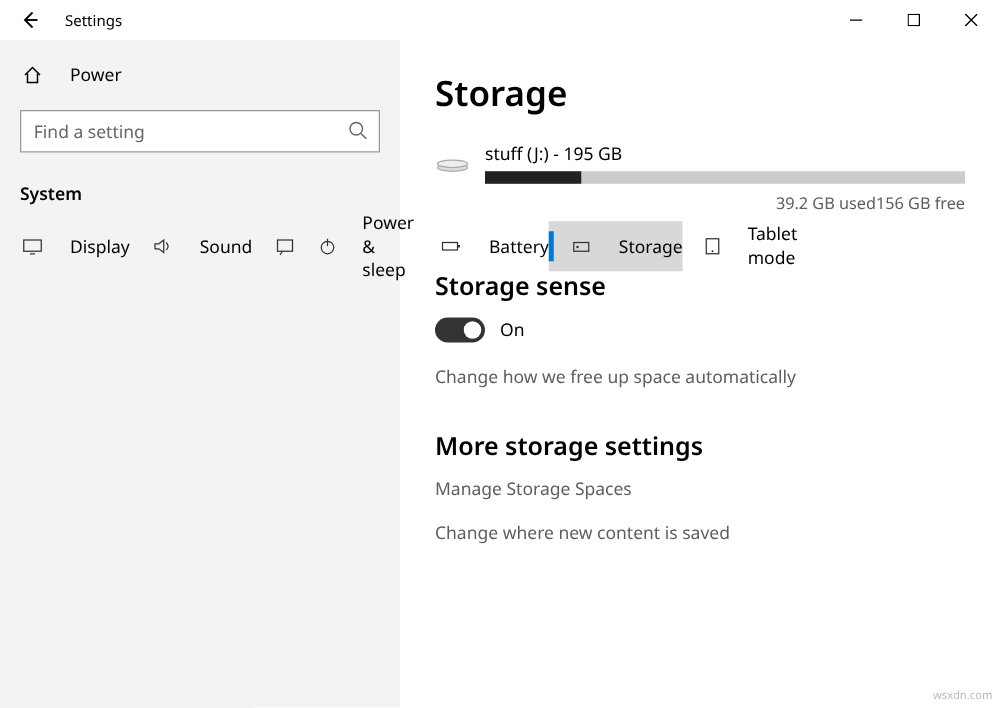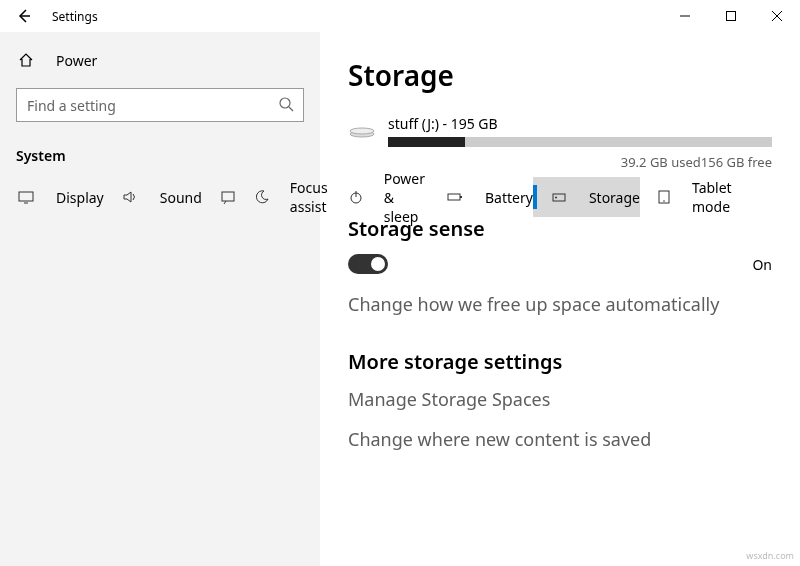--- a/index.html
+++ b/index.html
@@ -29,25 +29,25 @@
     .page-title { font-size: 28px; font-weight: 600; margin-bottom: 20px; }
     .drive-row { display: flex; align-items: flex-start; margin-bottom: 44px; }
     .drive-icon { width: 30px; margin-right: 10px; margin-top: 4px; }
     .drive-info { flex: 1; }
     .drive-name { font-size: 14px; margin-bottom: 4px; }
     .progress { height: 10px; background: #ccc; width: 100%; position: relative; margin-bottom: 6px; }
     .progress-fill { position: absolute; left: 0; top: 0; bottom: 0; background: #222; }
     .drive-stats { display: flex; justify-content: flex-end; font-size: 13px; color: #5e5e5e; }
     .section-title { font-size: 20px; font-weight: 600; margin-bottom: 12px; }
     .section-desc { font-size: 14px; color: #000; margin-bottom: 14px; line-height: 1.4; max-width: 420px;}
-    .toggle-row { display: flex; align-items: center; margin-bottom: 18px; justify-content: space-between; }
+    .toggle-row { display: flex; align-items: center; margin-bottom: 18px; }
     .toggle { width: 40px; height: 20px; background: #333; border-radius: 10px; position: relative; cursor: pointer; }
     .toggle-knob { position: absolute; right: 3px; top: 3px; width: 14px; height: 14px; background: #fff; border-radius: 50%; }
     .toggle-label { margin-left: 12px; font-size: 14px; }
-    .link { font-size: 18px; color: #5e5e5e; margin-bottom: 16px; cursor: pointer; display: block; }
+    .link { font-size: 14px; color: #5e5e5e; margin-bottom: 16px; cursor: pointer; display: block; }
     .link2 { font-size: 14px; color: #000; margin-bottom: 16px; cursor: pointer; display: block; }
     .section2 { margin-top: 32px; }
     svg { display: block; }
     .watermark { position: absolute; right: 6px; bottom: 4px; font-size: 9px; color: #bbb; margin-top: 44px; }
   </style>
 </head>
 <body>
 
 <div class="titlebar">
   <div class="back">
@@ -119,28 +119,20 @@
         <span class="icon">
             <svg width="16" height="16" viewBox="0 0 16 16">
               <rect x="2" y="3" width="12" height="9" stroke="#333" fill="none"></rect>
               <path d="M6 12 L4 15" stroke="#333"></path>
             </svg>
           </span>
       </div>
       <div class="nav-item">
         <span class="icon">
             <svg width="16" height="16" viewBox="0 0 16 16">
-              <path d="M10 2 A6 6 0 1 0 14 10 A4 4 0 0 1 10 2" stroke="#333" fill="none"></path>
-            </svg>
-          </span>
-        <span class="label">Focus assist</span>
-      </div>
-      <div class="nav-item">
-        <span class="icon">
-            <svg width="16" height="16" viewBox="0 0 16 16">
               <circle cx="8" cy="9" r="5" stroke="#333" fill="none"></circle>
               <path d="M8 2 V8" stroke="#333"></path>
             </svg>
           </span>
         <span class="label">Power &amp; sleep</span>
       </div>
       <div class="nav-item">
         <span class="icon">
             <svg width="16" height="16" viewBox="0 0 16 16">
               <rect x="1" y="5" width="12" height="6" stroke="#333" fill="none"></rect>

